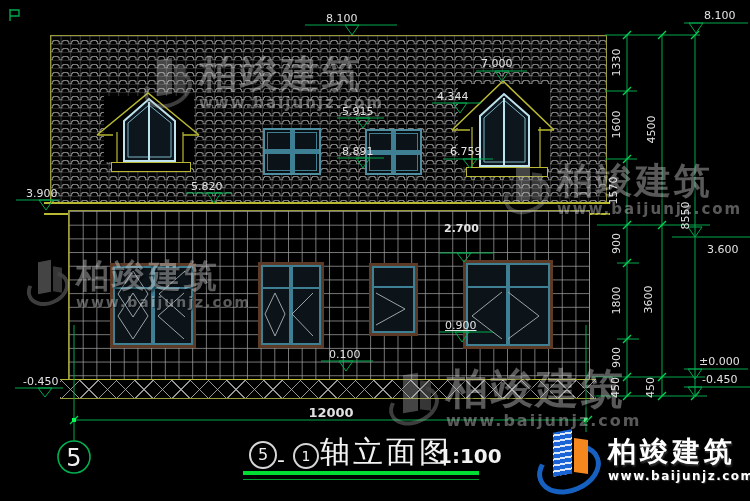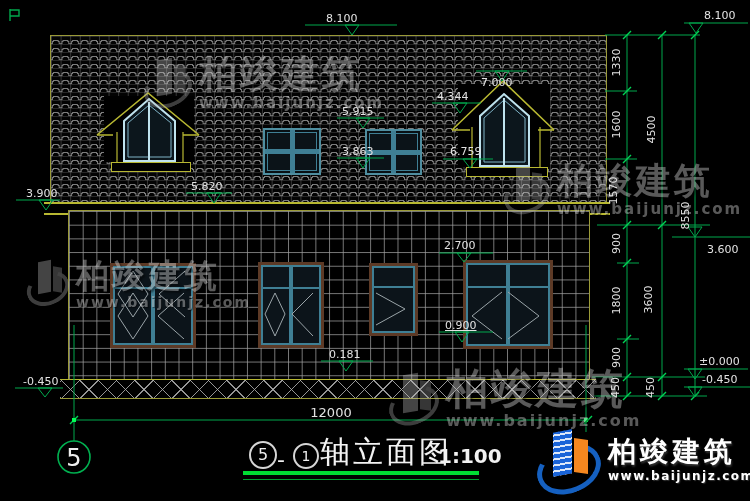--- a/index.html
+++ b/index.html
@@ -234,47 +234,47 @@
       <div class="b2" style="left:32px;top:11px;width:11px;height:29px;"></div>
     </div>
     <div>
       <div class="t1" style="font-size:42px;">柏竣建筑</div>
       <div class="t2" style="font-size:16px;">www.baijunjz.com</div>
     </div>
   </div>
 
   <div class="lvl" style="left:326px;top:13px;">8.100</div>
   <div class="lvl" style="left:704px;top:10px;">8.100</div>
-  <div class="lvl" style="left:481px;top:58px;margin-top:19px;">7.000</div>
+  <div class="lvl" style="left:481px;top:58px;">7.000</div>
   <div class="lvl" style="left:437px;top:91px;">4.344</div>
   <div class="lvl" style="left:342px;top:106px;">5.915</div>
-  <div class="lvl" style="left:342px;top:146px;">3.863</div>
+  <div class="lvl" style="left:342px;top:146px;">8.891</div>
   <div class="lvl" style="left:450px;top:146px;">6.759</div>
   <div class="lvl" style="left:191px;top:181px;">5.820</div>
   <div class="lvl" style="left:26px;top:188px;">3.900</div>
   <div class="lvl" style="left:707px;top:244px;">3.600</div>
-  <div class="lvl" style="left:444px;top:240px;">2.700</div>
+  <div class="lvl" style="left:444px;top:223px;font-weight:bold;">2.700</div>
   <div class="lvl" style="left:445px;top:320px;text-decoration:underline;">0.900</div>
-  <div class="lvl" style="left:329px;top:349px;">0.181</div>
+  <div class="lvl" style="left:329px;top:349px;">0.100</div>
   <div class="lvl" style="left:699px;top:356px;">±0.000</div>
   <div class="lvl" style="left:23px;top:376px;">-0.450</div>
   <div class="lvl" style="left:702px;top:374px;">-0.450</div>
 
   <div class="dimv" style="left:586px;top:56px;">1330</div>
   <div class="dimv" style="left:586px;top:118px;">1600</div>
   <div class="dimv" style="left:583px;top:184px;">1570</div>
   <div class="dimv" style="left:586px;top:237px;">900</div>
   <div class="dimv" style="left:586px;top:294px;">1800</div>
   <div class="dimv" style="left:586px;top:351px;">900</div>
   <div class="dimv" style="left:585px;top:381px;">450</div>
   <div class="dimv" style="left:621px;top:123px;">4500</div>
   <div class="dimv" style="left:618px;top:293px;">3600</div>
   <div class="dimv" style="left:620px;top:381px;">450</div>
   <div class="dimv" style="left:655px;top:209px;">8550</div>
-  <div class="dimh" style="left:303px;top:405px;width:56px;">12000</div>
+  <div class="dimh" style="left:303px;top:405px;width:56px;font-weight:bold;">12000</div>
 
   <div class="axis-num" style="left:58px;top:444px;width:32px;">5</div>
 
   <div class="circ" style="left:249px;top:441px;width:24px;height:24px;font-size:16px;line-height:24px;">5</div>
   <div class="title-sep" style="left:277px;top:449px;">-</div>
   <div class="circ" style="left:293px;top:443px;width:22px;height:22px;font-size:14px;line-height:22px;">1</div>
   <div class="title-txt" style="left:320px;top:437px;">轴立面图</div>
   <div class="title-scale" style="left:438px;top:446px;">1:100</div>
   <div class="uline1" style="left:243px;top:471px;width:236px;height:4px;"></div>
   <div class="uline2" style="left:243px;top:479px;width:236px;height:1px;"></div>

